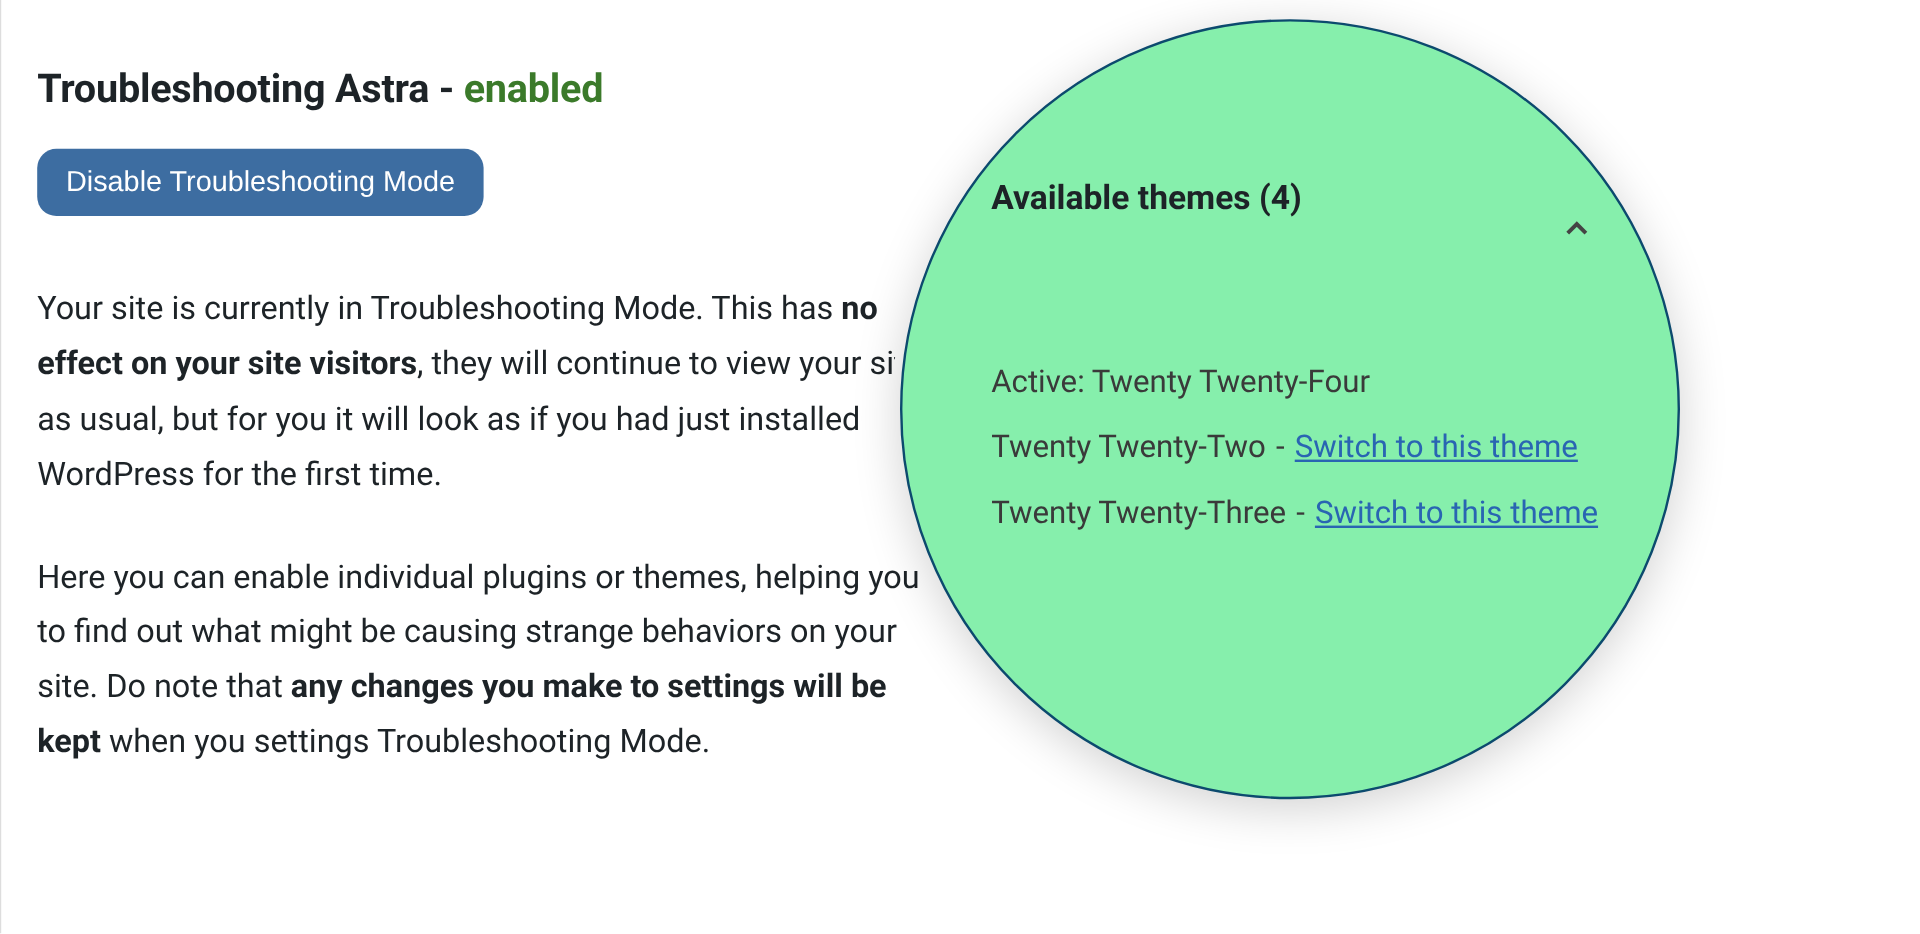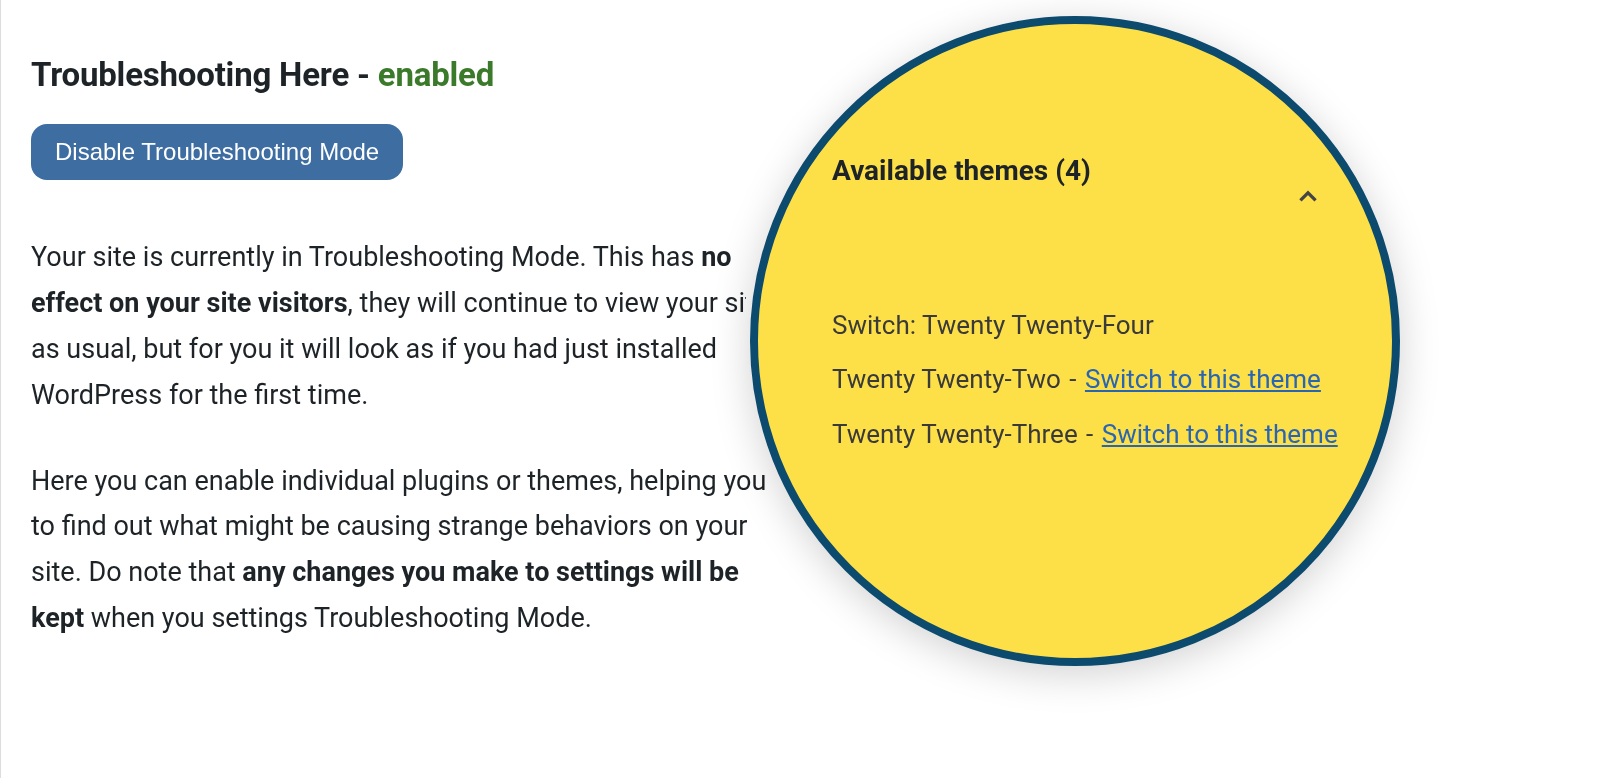--- a/index.html
+++ b/index.html
@@ -59,22 +59,22 @@
     .chev svg { stroke: #444; stroke-width: 3; fill: none; }
 
     
     .magnify {
       position: absolute;
       left: 750px;
       top: 16px;
       width: 650px;
       height: 650px;
       border-radius: 50%;
-      background: #fde047;
-      border: 8px solid #0c4a6e;
+      background: #86efac;
+      border: 2px solid #0c4a6e;
       box-shadow: 0 8px 40px rgba(0,0,0,0.18), 0 0 0 7px #fff;
       overflow: hidden;
       z-index: 10;
     }
     .magnify-inner {
       position: absolute;
       left: 74px;
       top: 130px;
       width: 520px;
     }
@@ -96,21 +96,21 @@
       text-decoration: underline;
       cursor: pointer;
     }
   </style>
 </head>
 <body>
 
 <div class="wrap">
   <div class="left-col">
     <h1 class="mode-heading">
-      <span>Troubleshooting Here - </span><span class="status">enabled</span>
+      <span>Troubleshooting Astra - </span><span class="status">enabled</span>
     </h1>
 
     <button class="btn">Disable Troubleshooting Mode</button>
 
     <div class="desc">
       <p>
         <span>Your site is currently in Troubleshooting Mode. This has </span><strong>no effect on your site visitors</strong><span>, they will continue to view your site as usual, but for you it will look as if you had just installed WordPress for the first time.</span>
       </p>
       <p>
         <span>Here you can enable individual plugins or themes, helping you to find out what might be causing strange behaviors on your site. Do note that </span><strong>any changes you make to settings will be kept</strong><span> when you settings Troubleshooting Mode.</span>
@@ -118,21 +118,21 @@
     </div>
   </div>
 
 </div>
 
 <div class="magnify">
   <div class="magnify-inner">
     <div class="magnify-heading">Available themes (4)</div>
 
     <div class="theme-line">
-      <span>Switch: </span><span>Twenty Twenty-Four</span>
+      <span>Active: </span><span>Twenty Twenty-Four</span>
     </div>
 
     <div class="theme-line">
       <span>Twenty Twenty-Two</span><span class="sep"> - </span><a class="switch-link">Switch to this theme</a>
     </div>
     <div class="theme-line">
       <span>Twenty Twenty-Three</span><span class="sep"> - </span><a class="switch-link">Switch to this theme</a>
     </div>
   </div>
 

